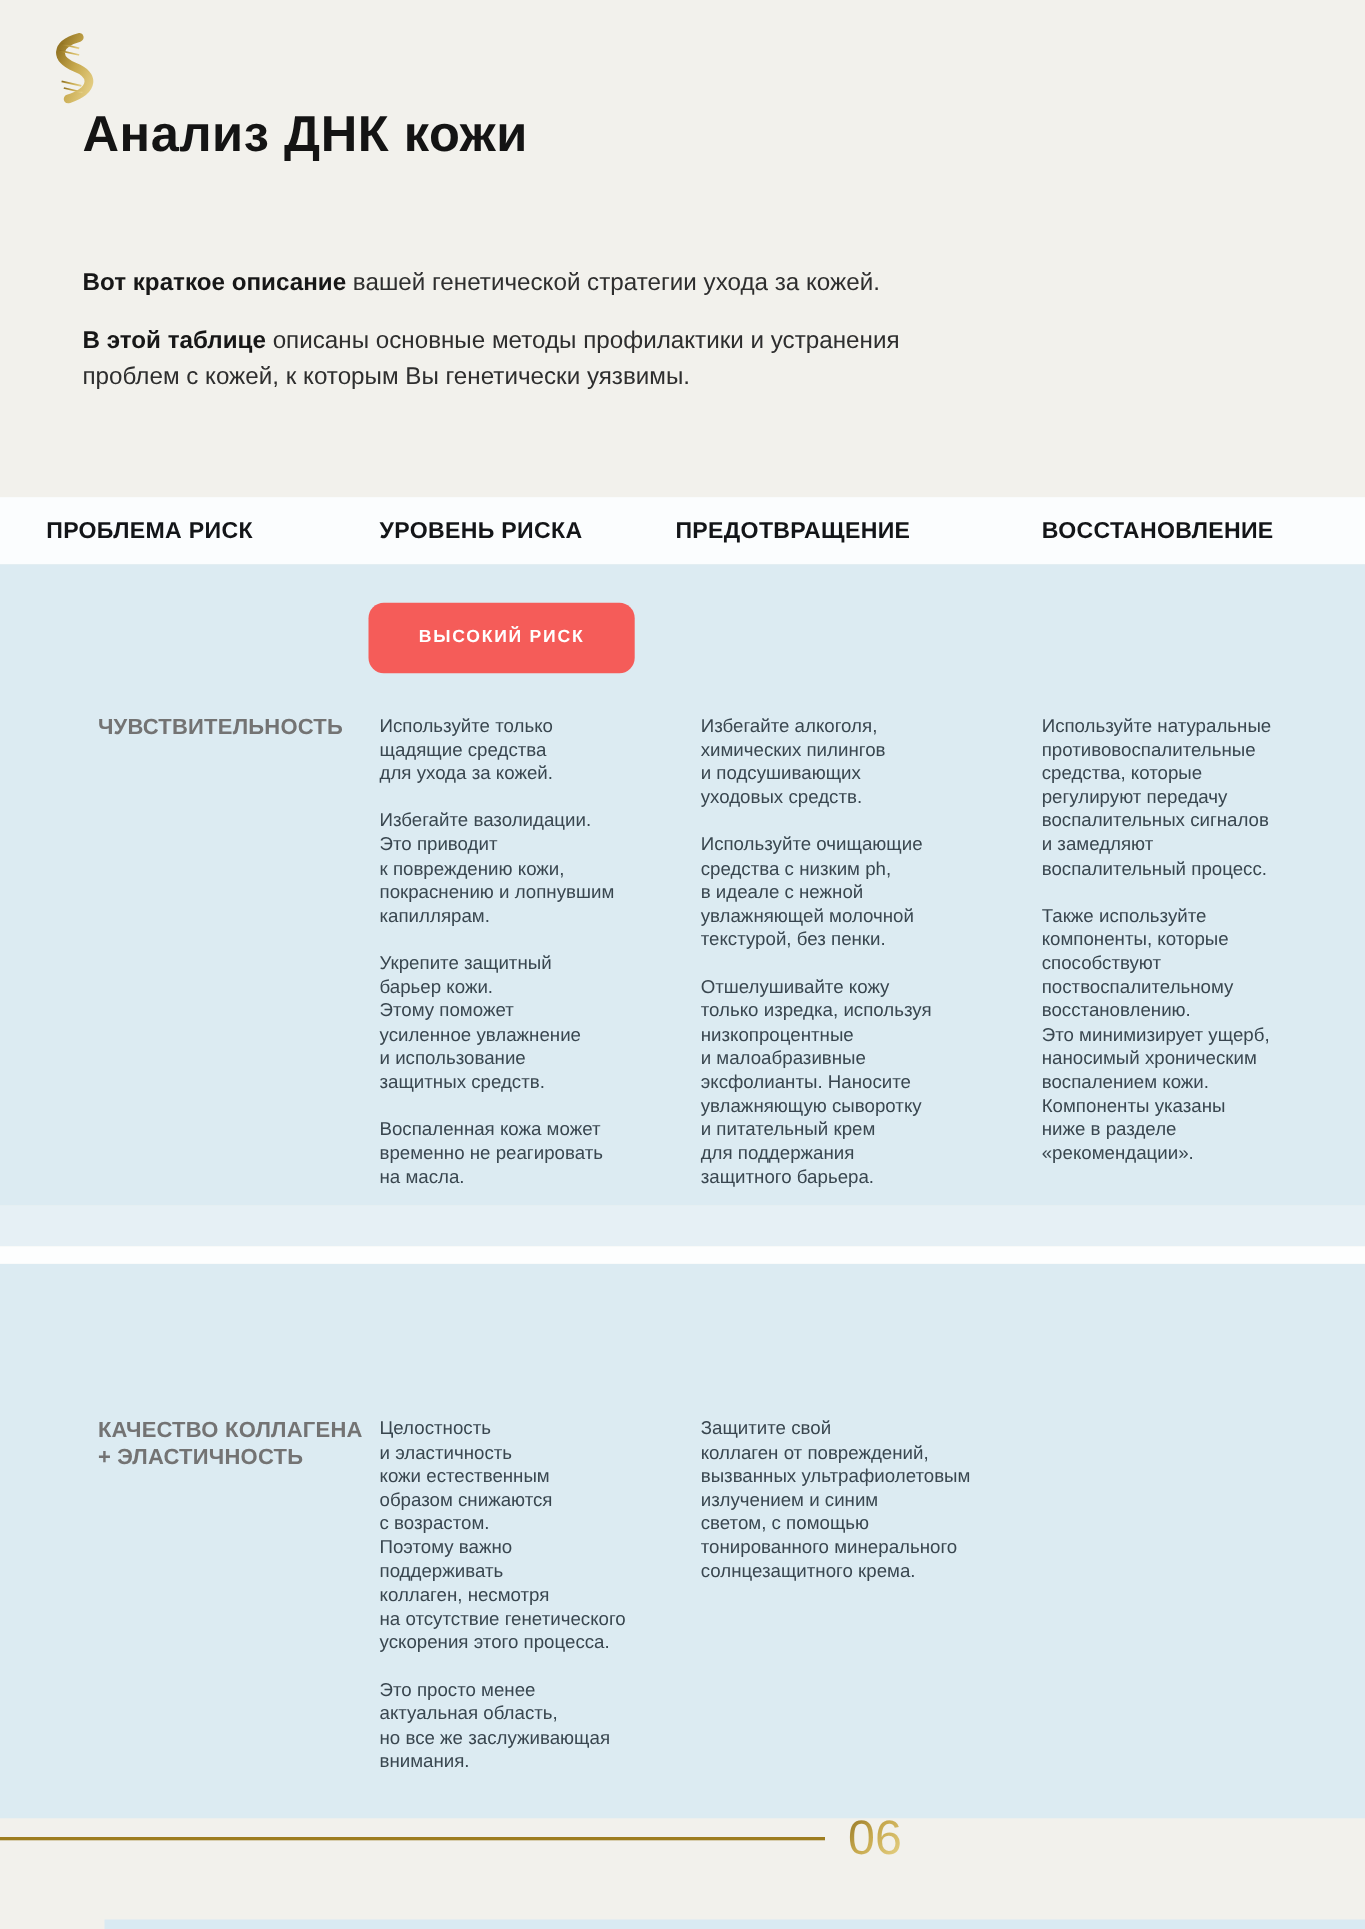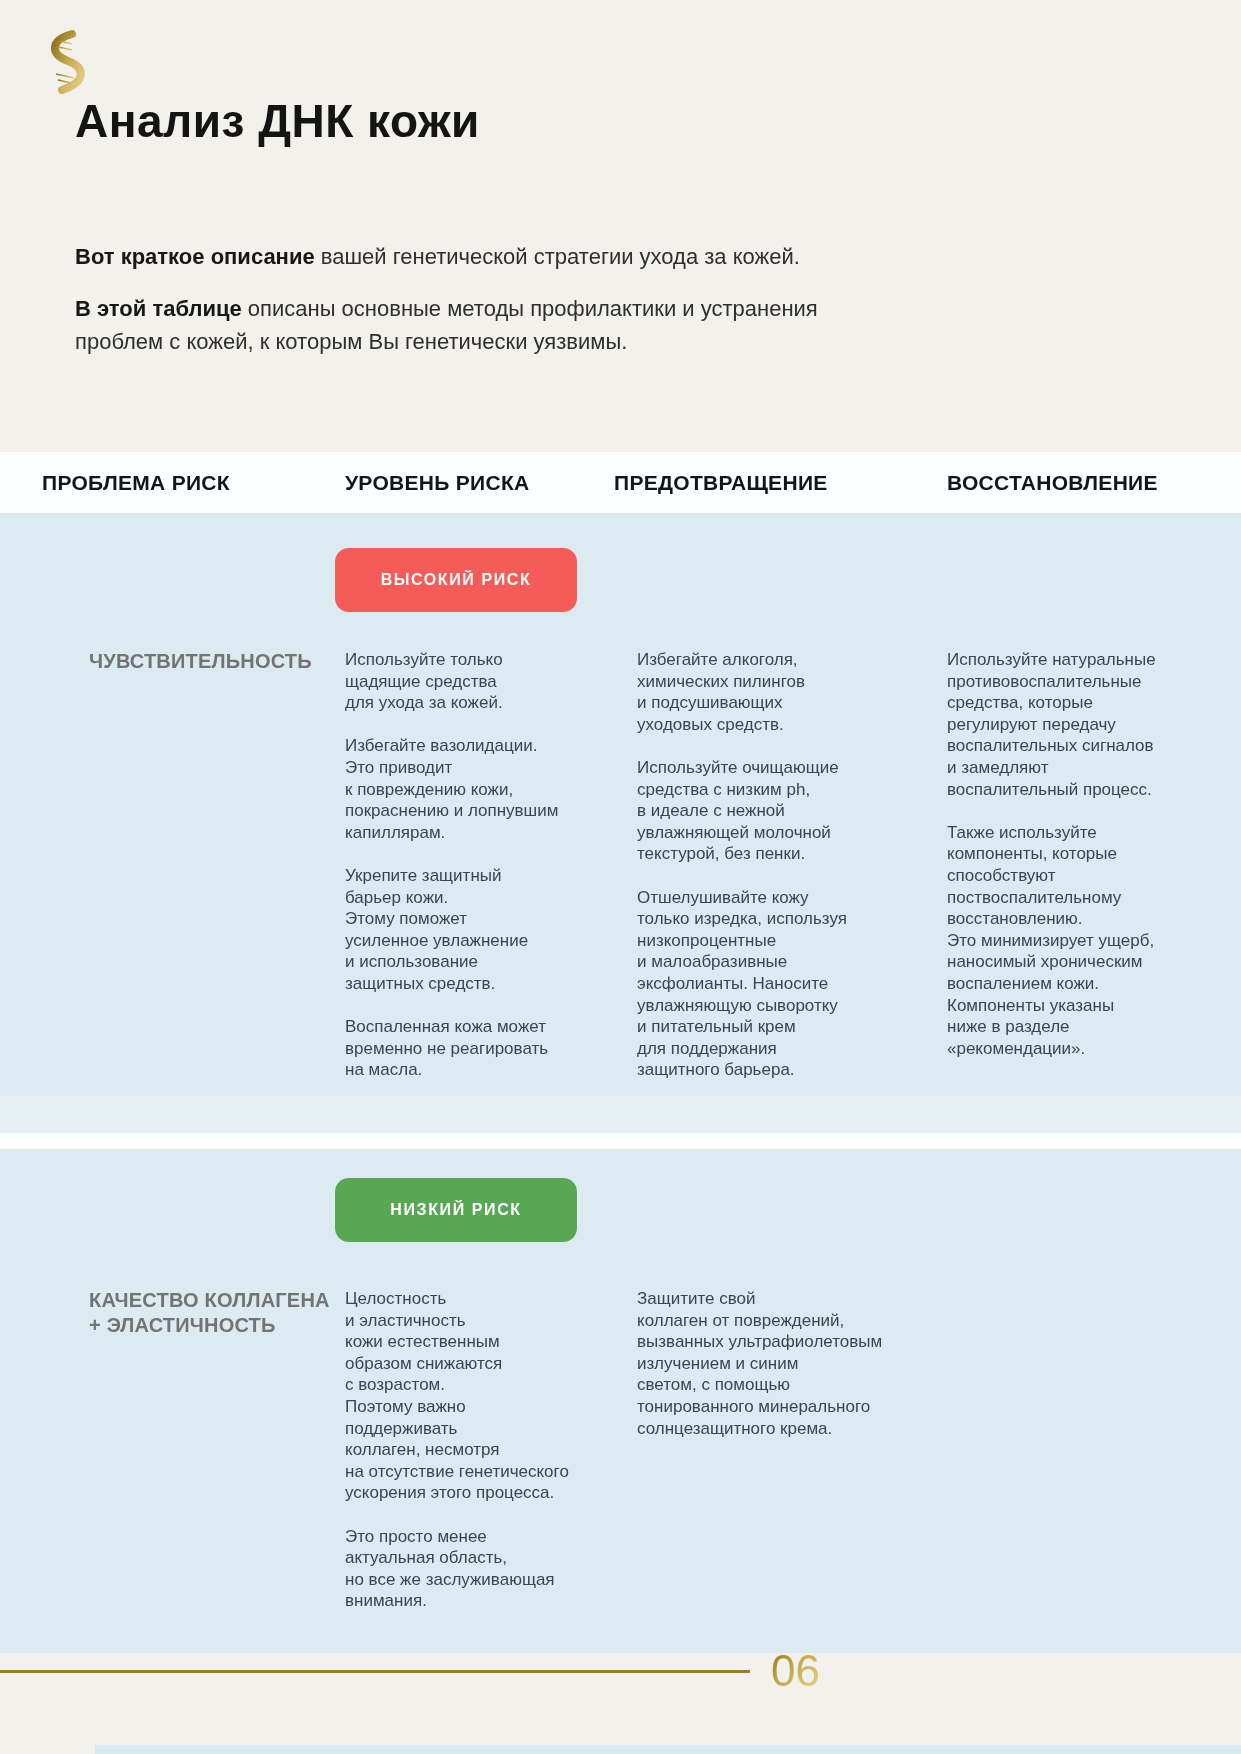--- a/index.html
+++ b/index.html
@@ -147,21 +147,20 @@
 увлажняющую сыворотку
 и питательный крем
 для поддержания
 защитного барьера.</div>
   </div>
 
   <div class="bandstrip"></div>
   <div class="bandwhite"></div>
 
   <div class="rowband band2">
-    <div class="badge" style="background: rgb(87, 167, 85);">НИЗКИЙ РИСК</div>
     <div class="problem">КАЧЕСТВО КОЛЛАГЕНА
 + ЭЛАСТИЧНОСТЬ</div>
     <div class="cell k2">Целостность
 и эластичность
 кожи естественным
 образом снижаются
 с возрастом.
 Поэтому важно
 поддерживать
 коллаген, несмотря

